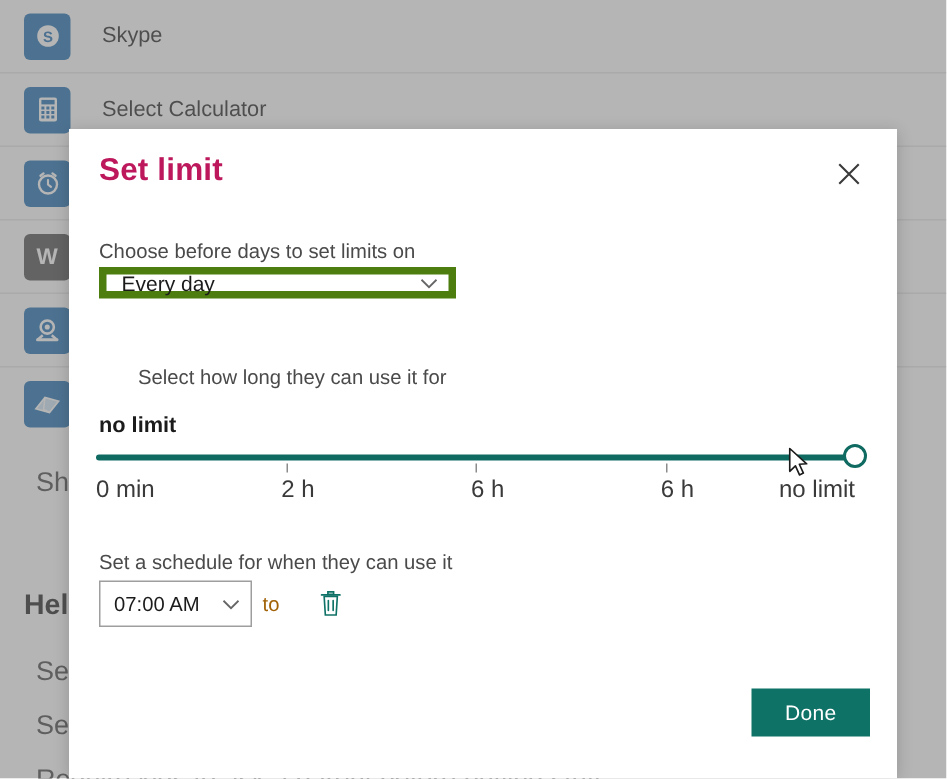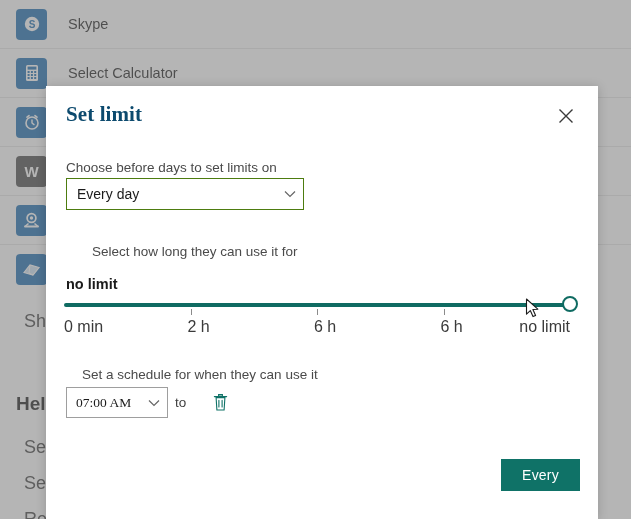--- a/index.html
+++ b/index.html
@@ -93,24 +93,23 @@
     padding: 0 20px;
     height: 100%;
     box-sizing: border-box;
   }
 
   #dlg-title {
     position: absolute;
     left: 20px;
     top: 16px;
     font-size: 21px;
-    color: #0c4a6e;
+    color: #be185d;
     font-weight: 600;
     letter-spacing: 0.1px;
-    font-family: Liberation Serif, serif;
   }
 
   #close-btn {
     position: absolute;
     right: 16px;
     top: 14px;
     width: 32px;
     height: 32px;
     display: flex;
     align-items: center;
@@ -123,23 +122,23 @@
   #close-btn svg { display:block; }
 
   .field-label {
     position: absolute;
     font-size: 13.5px;
     color: #4a4a4a;
   }
 
   .combo {
     position: absolute;
-    height: 32px;
-    background: #ffffff;
-    border: 1px solid #4d7c0f;
+    height: 21px;
+    background: #ffffff;
+    border: 5px solid #4d7c0f;
     box-sizing: border-box;
     display: flex;
     align-items: center;
     cursor: pointer;
   }
   .combo-value {
     font-size: 14px;
     color: #1b1b1b;
     padding-left: 10px;
     flex: 1 1 auto;
@@ -218,24 +217,24 @@
     position: relative;
     height: 31px;
     width: 102px;
     background: #ffffff;
     border: 1px solid #9e9e9e;
     box-sizing: border-box;
     display: flex;
     align-items: center;
     cursor: pointer;
   }
-  .combo-inline .combo-value { font-size: 13.5px; padding-left: 9px; font-family: Liberation Serif, serif; }
+  .combo-inline .combo-value { font-size: 13.5px; padding-left: 9px; }
   #to-word {
     font-size: 13.5px;
-    color: #404040;
+    color: #a16207;
     margin: 0 7px;
   }
   #delete-schedule {
     margin-left: 16px;
     width: 22px;
     height: 24px;
     display: flex;
     align-items: center;
     justify-content: center;
     cursor: pointer;
@@ -391,21 +390,21 @@
       <div id="slider-thumb" style="left: 506px;"></div>
       <div id="slider-labels">
           <div class="slider-label" style="left: 0px;">0 min</div>
           <div class="slider-label" style="left: 126.5px; transform: translateX(-3px);">2 h</div>
           <div class="slider-label" style="left: 253px; transform: translateX(-3px);">6 h</div>
           <div class="slider-label" style="left: 379.5px; transform: translateX(-3px);">6 h</div>
           <div class="slider-label" style="left: 506px; transform: translateX(-100%);">no limit</div>
         </div>
     </div>
 
-    <div class="field-label" style="left:36px; top:281px;">Set a schedule for when they can use it</div>
+    <div class="field-label" style="left:20px; top:281px;">Set a schedule for when they can use it</div>
 
     <div id="schedule-row">
       <div class="combo-inline">
         <span class="combo-value">07:00 AM</span>
         <span class="combo-arrow">
           <svg width="12" height="8" viewBox="0 0 12 8">
               <path d="M1 1.5 6 6.5 11 1.5" stroke="#666" stroke-width="1.2" fill="none"></path>
             </svg>
         </span>
       </div>
@@ -416,21 +415,21 @@
       <button id="delete-schedule">
         <svg width="17" height="19" viewBox="0 0 17 19" aria-hidden="true">
           <path d="M6.6 1.6h3.8v1.6H6.6z" fill="none" stroke="#0f7267" stroke-width="1.1"></path>
           <path d="M2.4 3.6h12.2" stroke="#0f7267" stroke-width="1.2" stroke-linecap="round"></path>
           <path d="M4.1 4.6h8.8l-0.8 12.4H4.9z" fill="none" stroke="#0f7267" stroke-width="1.1"></path>
           <path d="M6.9 7.4v6.6M10.1 7.4v6.6" stroke="#0f7267" stroke-width="1.1" stroke-linecap="round"></path>
         </svg>
       </button>
     </div>
 
-    <button id="done-btn">Every</button>
+    <button id="done-btn">Done</button>
   </div>
 </div>
 
 <div id="mouse-cursor">
   <svg width="16" height="22" viewBox="0 0 16 22">
     <path d="M1.5 1 1.5 16.2 5.3 12.6 8.0 18.6 10.6 17.4 7.9 11.5 12.8 11.2z" fill="#ffffff" stroke="#1b1b1b" stroke-width="1.1" stroke-linejoin="round"></path>
   </svg>
 </div>
 
 </body></html>

